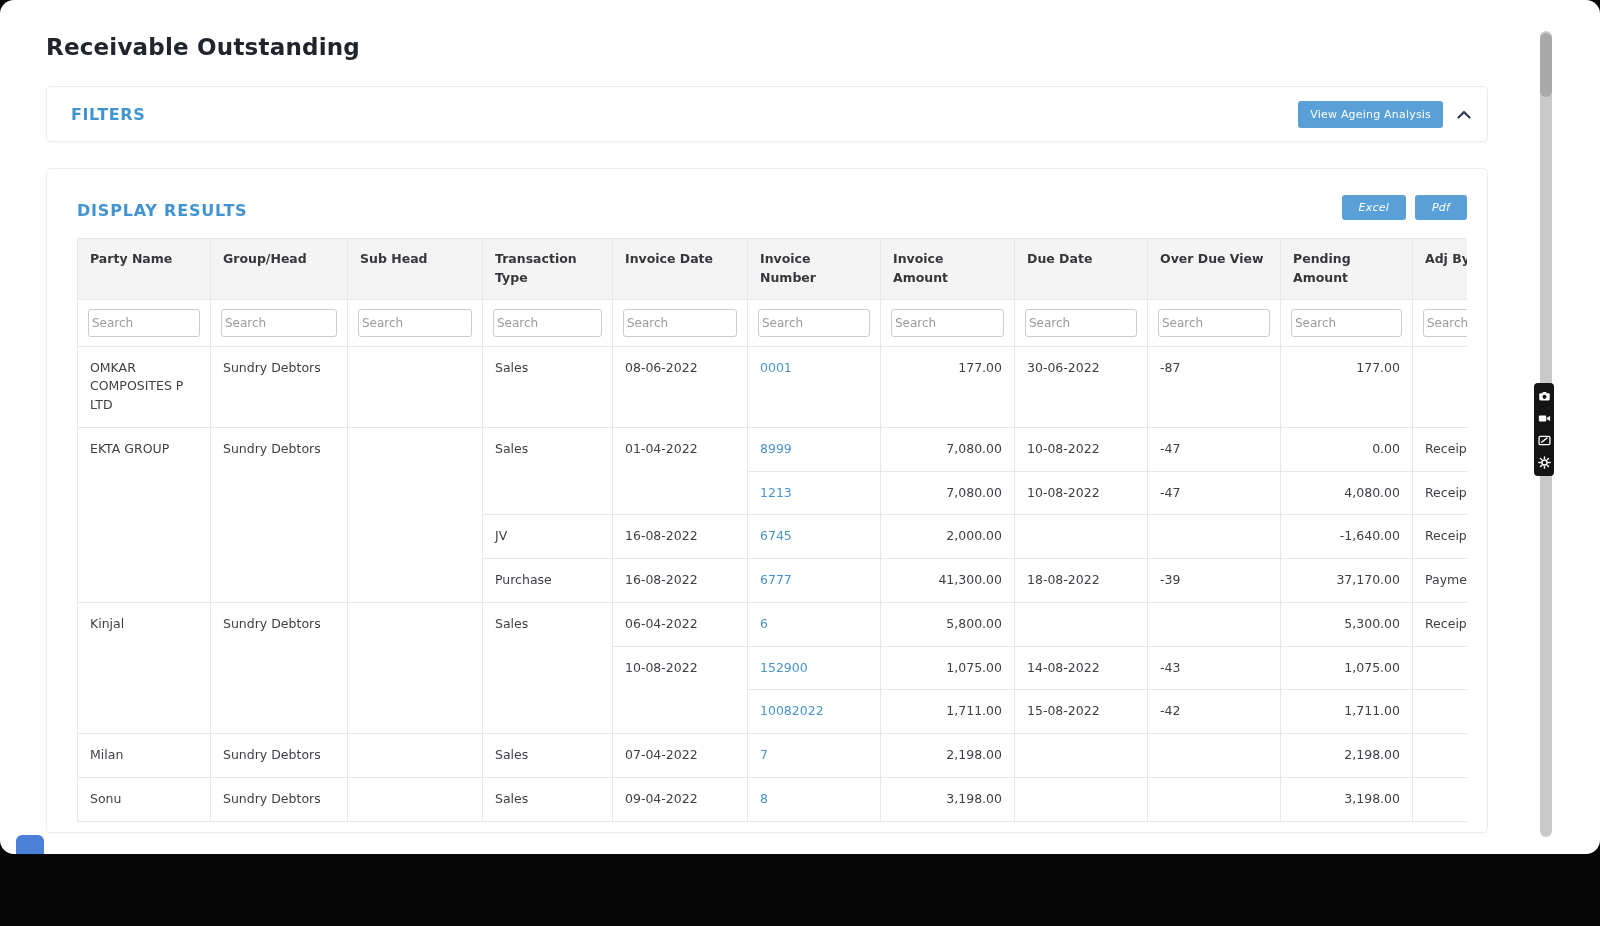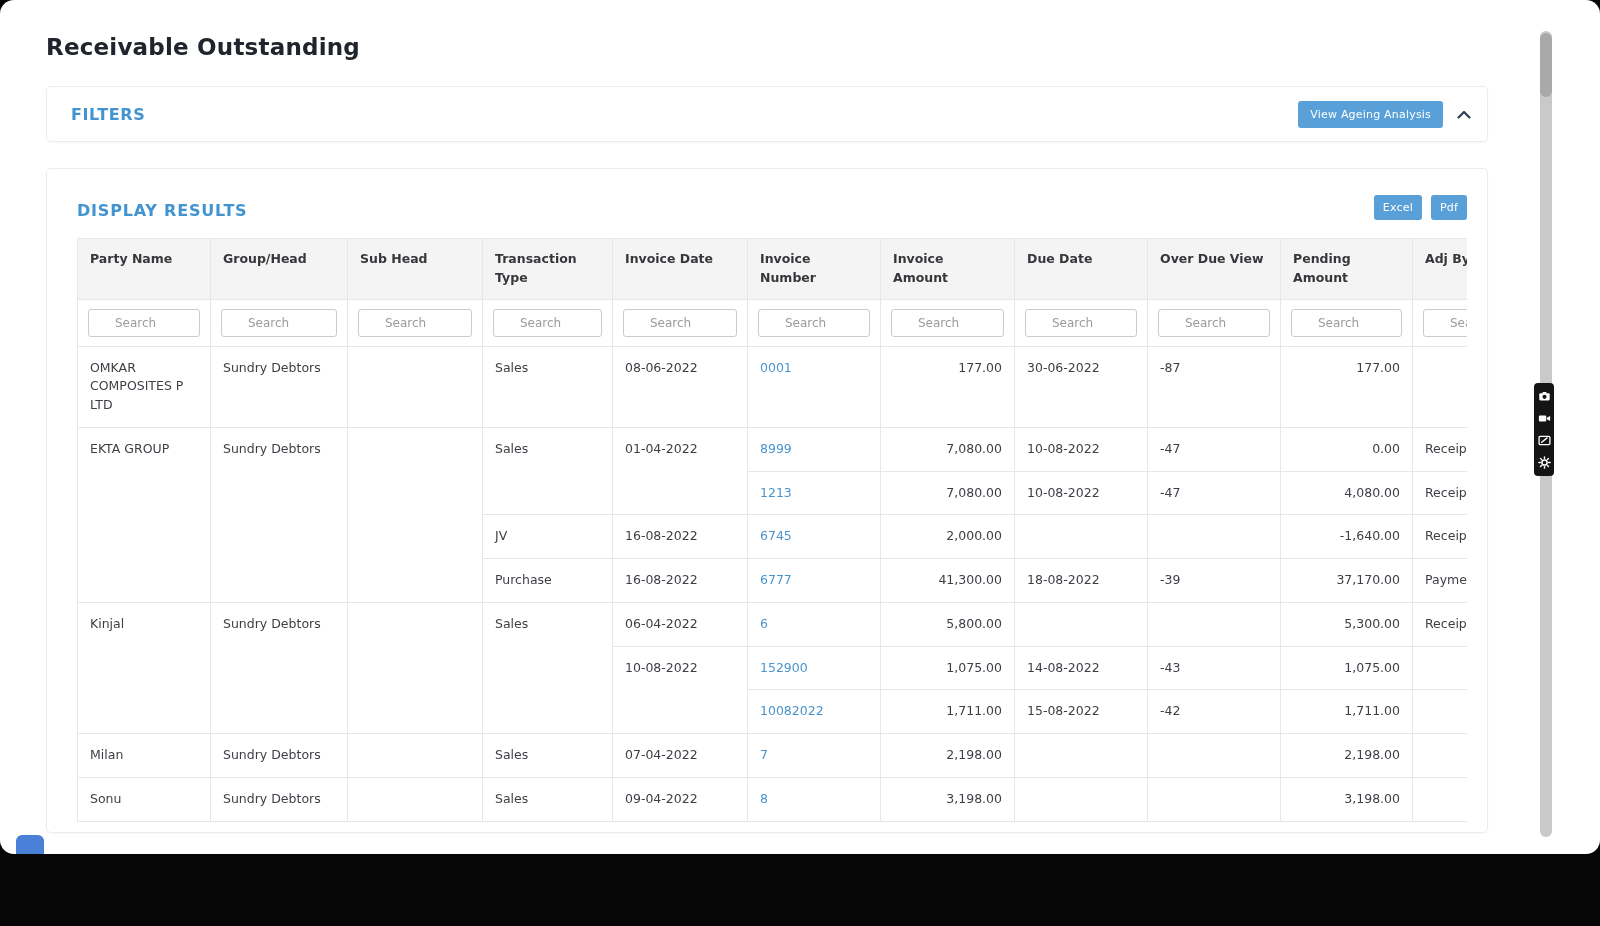--- a/index.html
+++ b/index.html
@@ -11,32 +11,32 @@
   *{box-sizing:border-box;}
   body{margin:0;background:#060606;font-family:"DejaVu Sans",sans-serif;}
   .frame{position:relative;width:1600px;height:854px;background:#fff;border-radius:14px;overflow:hidden;}
   .content{padding:34px 112px 0 46px;}
   h1{font-size:23px;margin:0 0 26px;color:#20242d;font-weight:700;letter-spacing:.2px;}
   .card{border:1px solid #ececec;border-radius:5px;background:#fff;box-shadow:0 1px 2px rgba(0,0,0,.03);}
   .filters-card{display:flex;align-items:center;justify-content:space-between;height:56px;padding:0 16px 0 24px;margin-bottom:26px;}
   .filters-heading{color:var(--accent_blue);font-weight:700;font-size:16px;letter-spacing:.6px;}
   .filters-right{display:flex;align-items:center;gap:14px;}
   .btn{background:var(--button_blue);color:#fff;border:none;border-radius:3px;font-size:11px;padding:7px 12px;font-family:inherit;cursor:pointer;letter-spacing:.2px;}
-  .btn.small{padding:6px 9px;}
+  .btn.small{padding:6px 17px;font-style:italic;}
   .chevron{display:flex;align-items:center;cursor:pointer;}
   .results-card{padding:26px 20px 10px 30px;min-height:598px;}
   .results-header{display:flex;justify-content:space-between;align-items:flex-end;margin-bottom:18px;}
   .results-heading{color:var(--accent_blue);font-weight:700;font-size:16px;letter-spacing:.8px;}
   .doc-buttons{display:flex;gap:9px;}
   .table-clip{overflow:hidden;width:100%;}
   table{border-collapse:collapse;table-layout:fixed;width:1485px;font-size:12.5px;color:#3c3f45;}
   th,td{border:1px solid #e7e7e7;text-align:left;vertical-align:top;}
   thead tr.head th{background:var(--header_gray);padding:11px 12px;font-size:12.5px;font-weight:700;color:#36373b;line-height:1.5;margin-top:28px;}
   thead tr.search th{padding:9px 10px;background:#fff;}
-  thead tr.search input{width:100%;height:28px;border:1px solid #ccc;border-radius:3px;padding:0 26px;font-size:12px;font-family:inherit;color:#a21caf;}
+  thead tr.search input{width:100%;height:28px;border:1px solid #ccc;border-radius:3px;padding:0 3px;font-size:12px;font-family:inherit;color:#a21caf;}
   thead tr.search input::placeholder{color:#9b9b9b;}
   td{padding:12px 12px;line-height:1.5;}
   td.num{text-align:right;}
   td.link{color:var(--link_blue);cursor:pointer;}
   .scrollbar-track{position:absolute;right:48px;top:31px;bottom:17px;width:12px;border-radius:6px;background:#c9c9c9;}
   .scrollbar-thumb{position:absolute;top:2px;left:0;width:12px;height:64px;border-radius:6px;background:#a9a9a9;cursor:grab;}
   .capture-toolbar{position:absolute;right:46px;top:383px;width:20px;padding:7px 3px;background:#141414;border-radius:4px;display:flex;flex-direction:column;gap:9px;align-items:center;z-index:5;}
   .capture-toolbar svg{display:block;cursor:pointer;}
   .chat-widget{position:absolute;left:16px;bottom:0;width:28px;height:19px;background:#4a80d8;border-radius:6px 6px 0 0;cursor:pointer;}
 </style>

